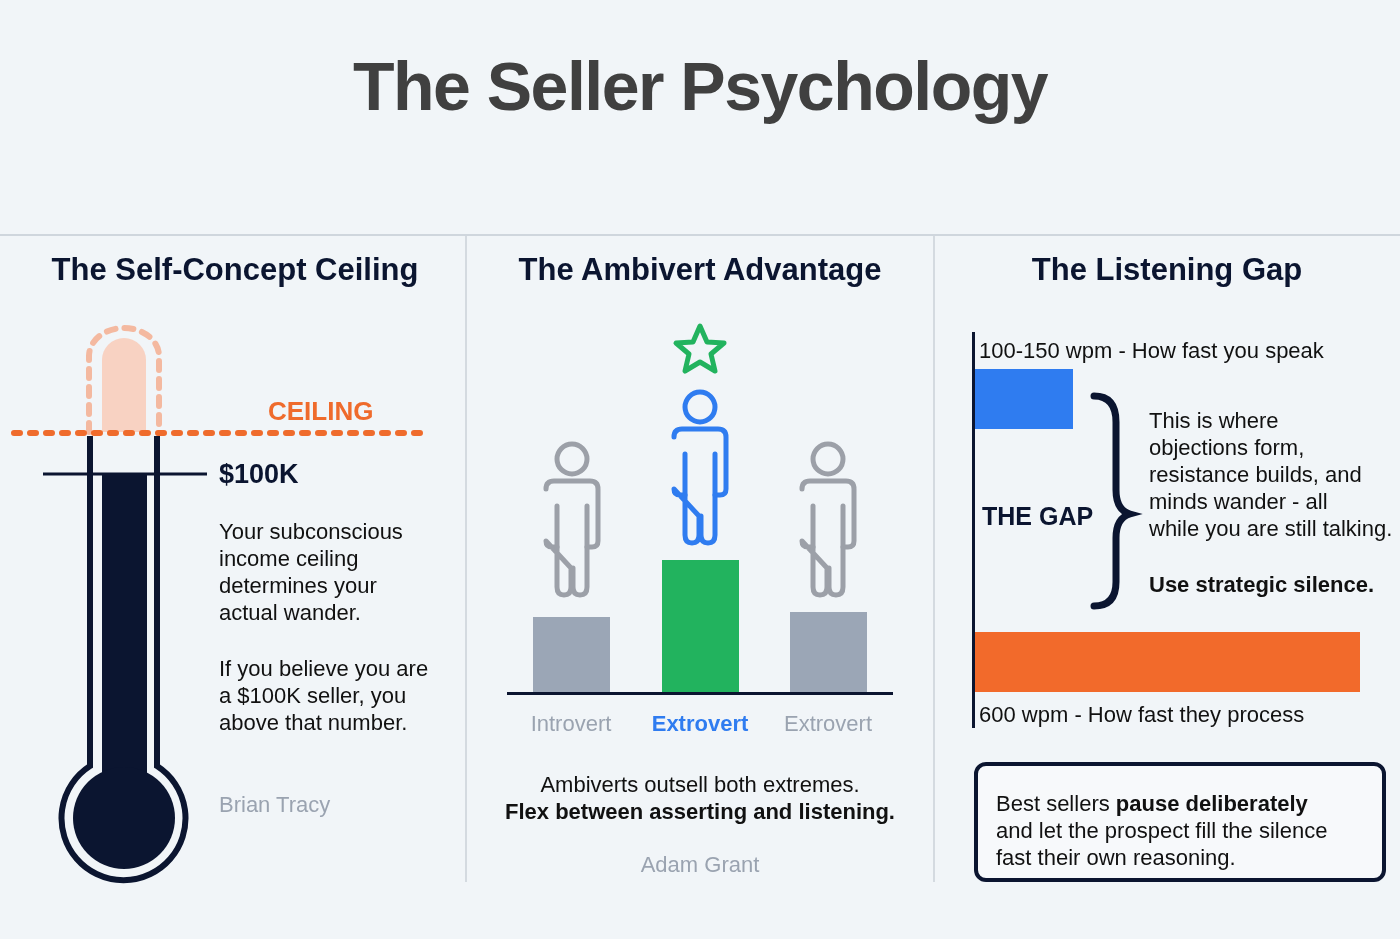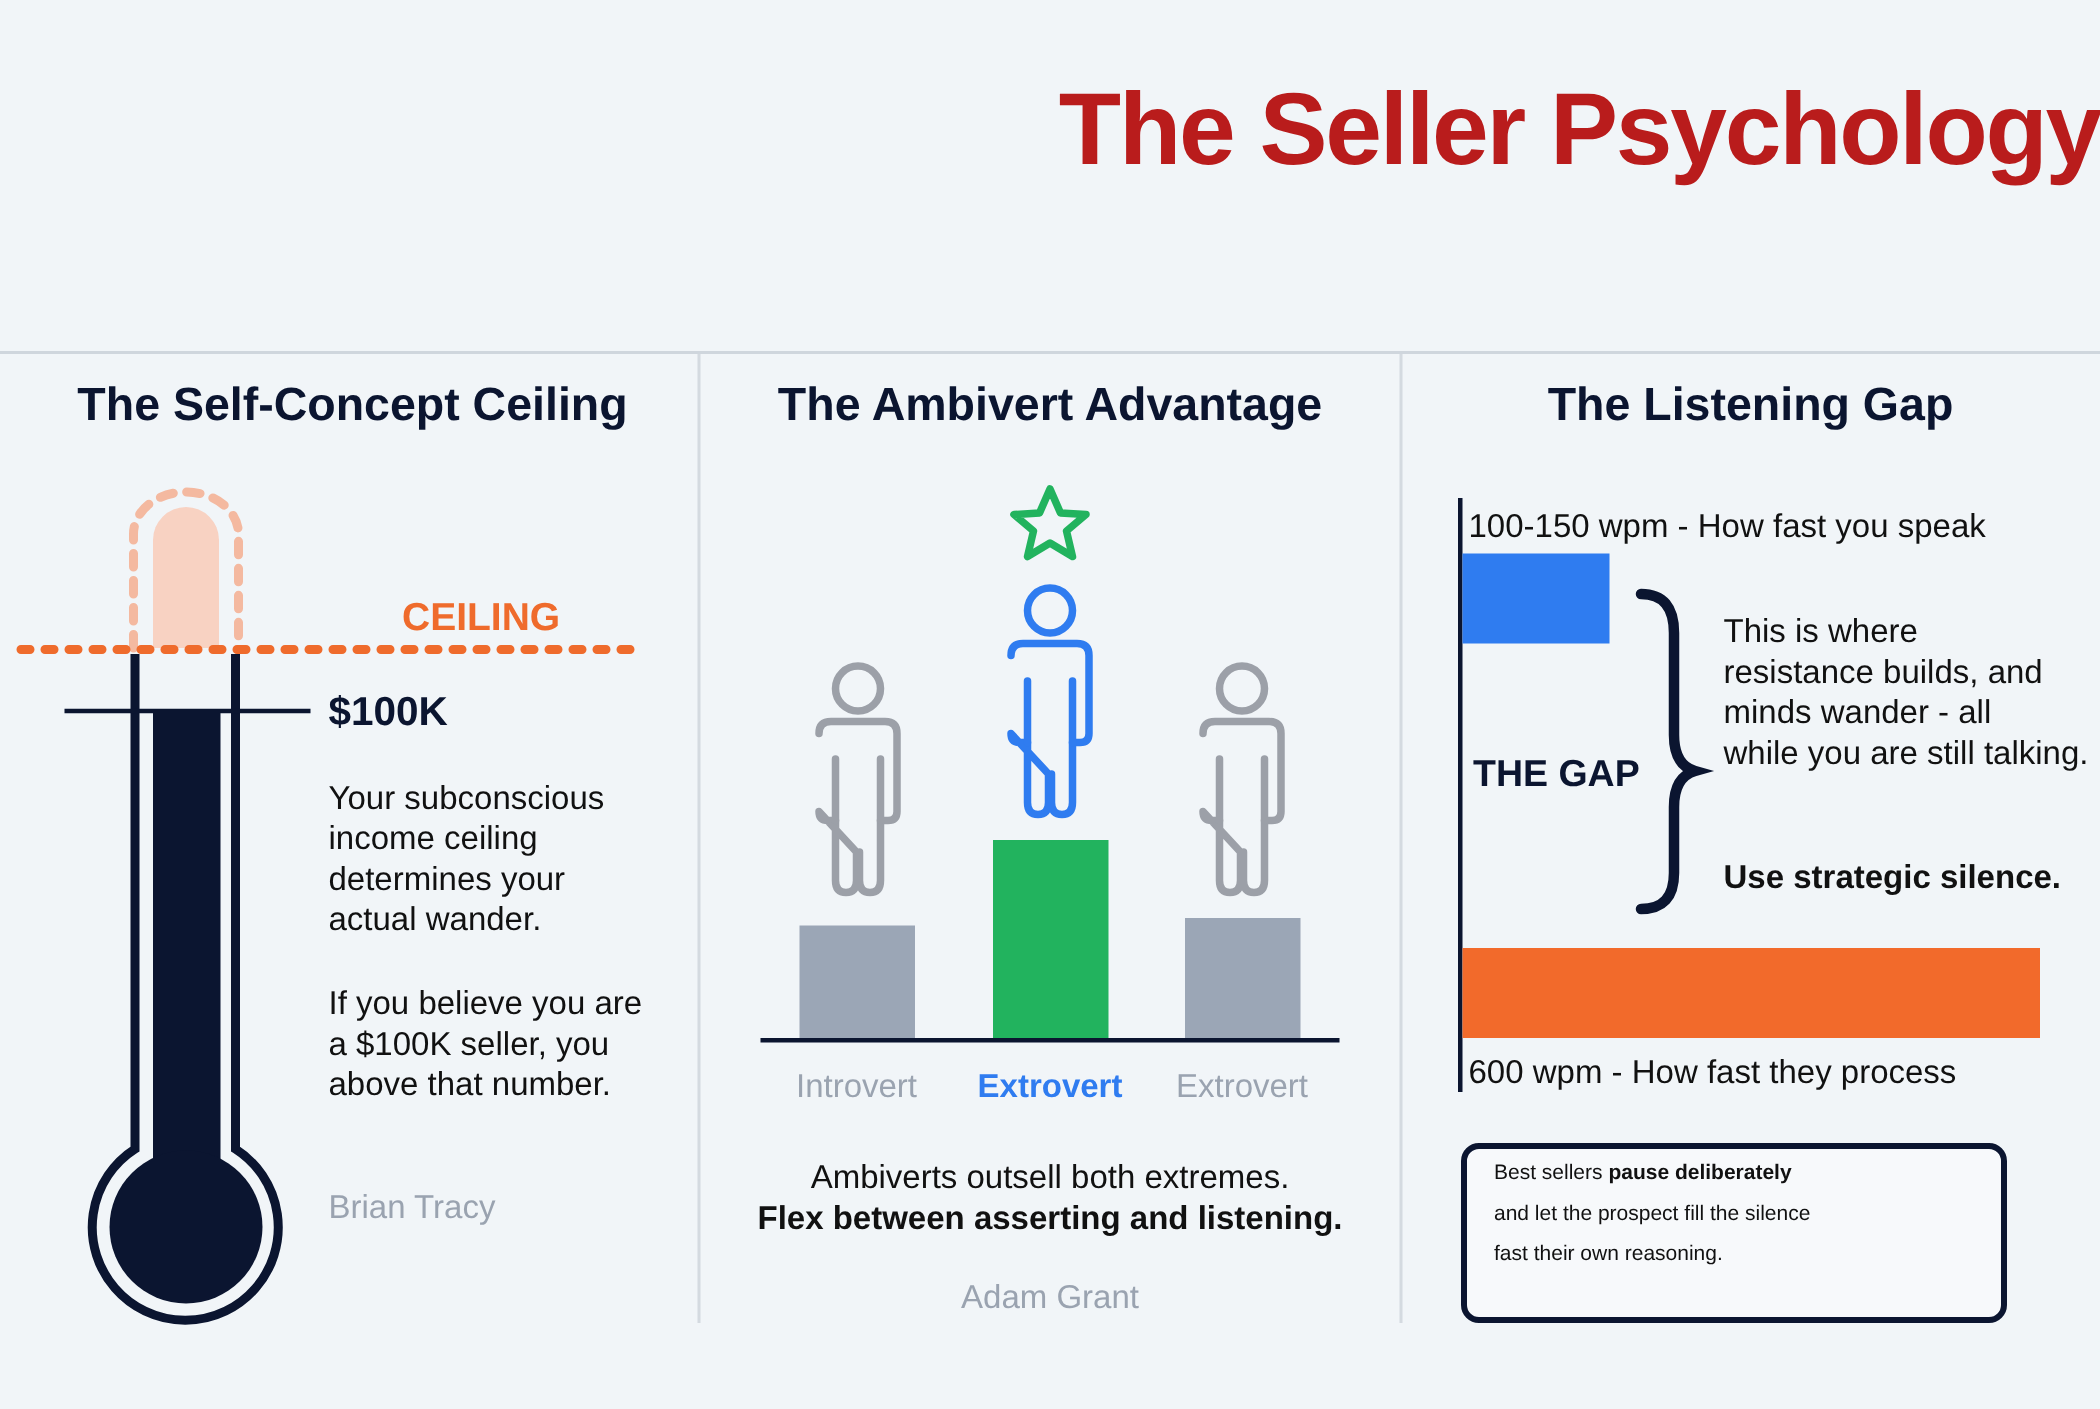--- a/index.html
+++ b/index.html
@@ -6,36 +6,36 @@
   html, body { width: 1400px; height: 939px; }
   body {
     background: #f1f5f8;
     font-family: "Liberation Sans", "DejaVu Sans", sans-serif;
     color: #0b1530;
     position: relative;
     overflow: hidden;
   }
   .title {
     position: absolute; left: 0; top: 48px; width: 1400px;
-    text-align: right; font-size: 68px; font-weight: bold; line-height: 76px;
-    letter-spacing: -1.5px; color: #b91c1c;
+    text-align: center; font-size: 68px; font-weight: bold; line-height: 76px;
+    letter-spacing: -1.5px; color: #404040;
   }
   .hdivider { position: absolute; left: 0; top: 234px; width: 1400px; height: 2px; background: #cfd6dd; }
   .vdivider { position: absolute; top: 236px; width: 2px; height: 646px; background: #d4dae0; }
   .panel-title {
     position: absolute; top: 252px; font-size: 31px; font-weight: bold; text-align: center; color: #0b1530;
   }
   .abs { position: absolute; }
   .body-text { font-size: 22px; line-height: 27px; color: #111; }
   .muted { color: #9aa3b0; }
   svg { position: absolute; overflow: visible; }
   .bubble {
-    position: absolute; left: 974px; top: 762px; width: 364px; height: 120px;
+    position: absolute; left: 974px; top: 762px; width: 412px; height: 120px;
     border: 4px solid #0b1530; border-radius: 12px; background: #f7f9fb;
-    padding: 2px 18px; font-size: 14px; line-height: 27px; color: #111;
+    padding: 24px 18px; font-size: 22px; line-height: 27px; color: #111;
   }
   .bubble-tail {
     position: absolute; left: 1003px; top: 744px; width: 0; height: 0;
   }
   .bold { font-weight: bold; }
 </style>
 </head>
 <body>
 
 <div class="title">
@@ -140,20 +140,21 @@
   <div class="abs" style="left:975px; top:369px; width:98px; height:60px; background:#2f7cf0;"></div>
 
   <div class="abs" style="left:982px; top:502px; font-size:25px; font-weight:bold; color:#0b1530;">THE GAP</div>
 
   <svg width="50" height="220" style="left:1090px; top:392px;">
     <path d="M4 4 Q26 4 26 30 L26 98 Q26 118 40 122 Q26 126 26 146 L26 190 Q26 214 4 214" fill="none" stroke="#0b1530" stroke-width="7" stroke-linecap="round"></path>
   </svg>
 
   <div class="abs body-text" style="left:1149px; top:407px;">
     <div>This is where</div>
+    <div>objections form,</div>
     <div>resistance builds, and</div>
     <div>minds wander - all</div>
     <div>while you are still talking.</div>
   </div>
   <div class="abs bold" style="left:1149px; top:572px; font-size:22px; color:#111;">Use strategic silence.</div>
 
   <div class="abs" style="left:975px; top:632px; width:385px; height:60px; background:#f26a2b;"></div>
   <div class="abs" style="left:979px; top:702px; font-size:22px; color:#111;">600 wpm - How fast they process</div>
 
   <svg class="bubble-tail" width="40" height="22" style="left:1000px; top:742px;">

